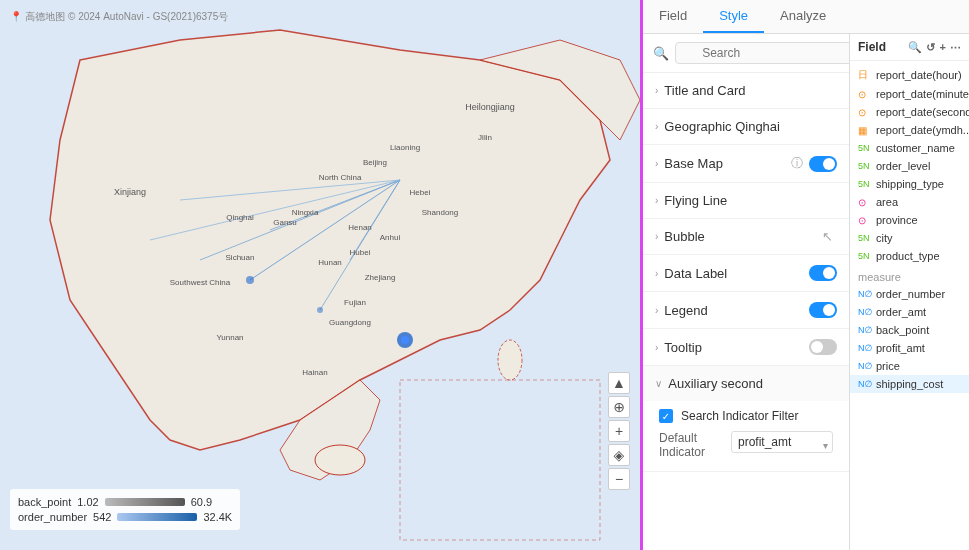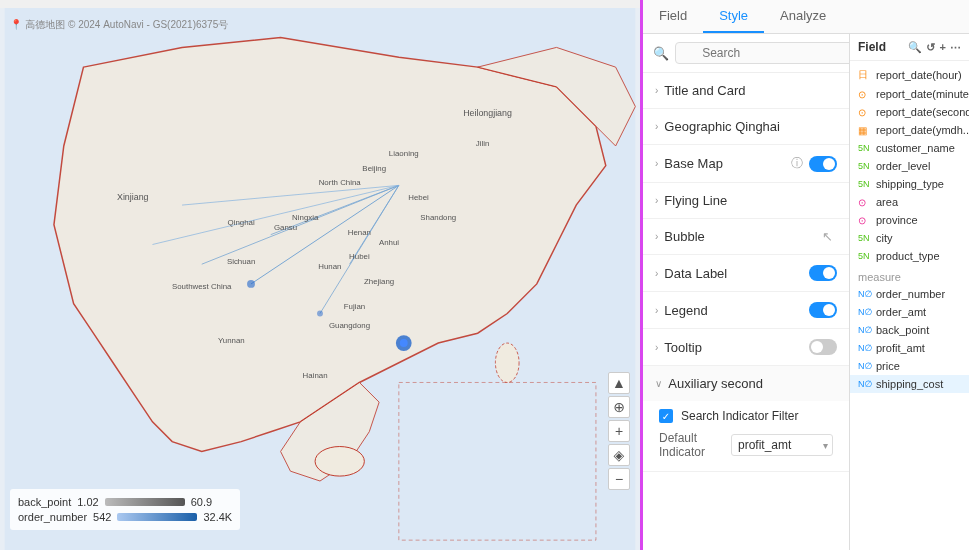--- a/index.html
+++ b/index.html
@@ -4,21 +4,20 @@
   <style>
     * { box-sizing: border-box; margin: 0; padding: 0; }
     body { font-family: -apple-system, BlinkMacSystemFont, 'Segoe UI', sans-serif; font-size: 12px; background: #f0f0f0; display: flex; width: 969px; height: 550px; overflow: hidden; }
 
     
     #map-area {
       flex: 0 0 640px;
       position: relative;
       background: #e8eef5;
       overflow: hidden;
-      margin-top: 8px;
     }
     #map-watermark {
       position: absolute; top: 10px; left: 10px; font-size: 10px; color: #888; z-index: 10;
     }
     #map-svg {
       width: 100%; height: 100%;
     }
     #map-legend {
       position: absolute; bottom: 20px; left: 10px; background: rgba(255,255,255,0.85); border-radius: 3px; padding: 4px 8px; font-size: 11px; color: #333;
     }
@@ -111,21 +110,21 @@
     .aux-header {
       display: flex; align-items: center; padding: 10px 12px; cursor: pointer; background: #fafafa;
     }
     .aux-content { padding: 8px 16px 12px 16px; }
     .enable-row { display: flex; align-items: center; gap: 8px; margin-bottom: 8px; }
     .checkbox-blue {
       width: 14px; height: 14px; background: #1890ff; border-radius: 2px; display: flex; align-items: center; justify-content: center; flex-shrink: 0; cursor: pointer;
     }
     .checkbox-blue::after { content: '✓'; color: white; font-size: 10px; }
     .enable-label { font-size: 12px; color: #333; }
-    .indicator-row { display: flex; align-items: center; gap: 20px; }
+    .indicator-row { display: flex; gap: 20px; }
     .indicator-label { font-size: 12px; color: #666; }
     .indicator-select {
       border: 1px solid #ddd; border-radius: 3px; padding: 3px 20px 3px 6px; font-size: 12px; color: #333; background: white; cursor: pointer; appearance: none; position: relative;
     }
     .indicator-select-wrap { position: relative; display: inline-block; }
     .indicator-select-wrap::after { content: '▾'; position: absolute; right: 5px; top: 50%; transform: translateY(-50%); font-size: 10px; color: #999; pointer-events: none; }
 
     
     #main-content {
       display: flex; flex: 1; overflow: hidden;

